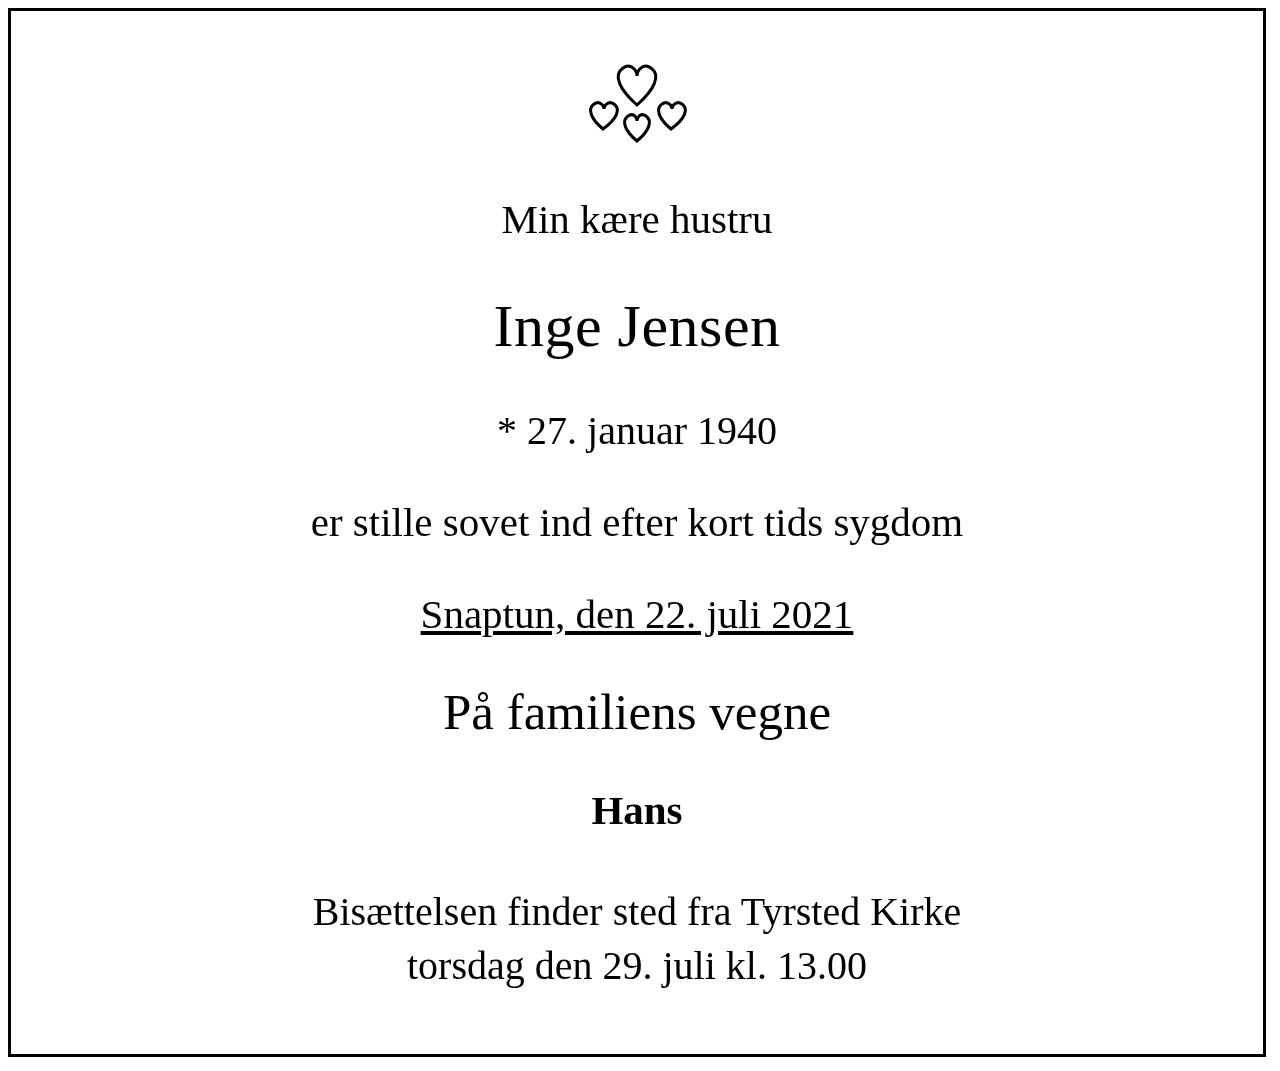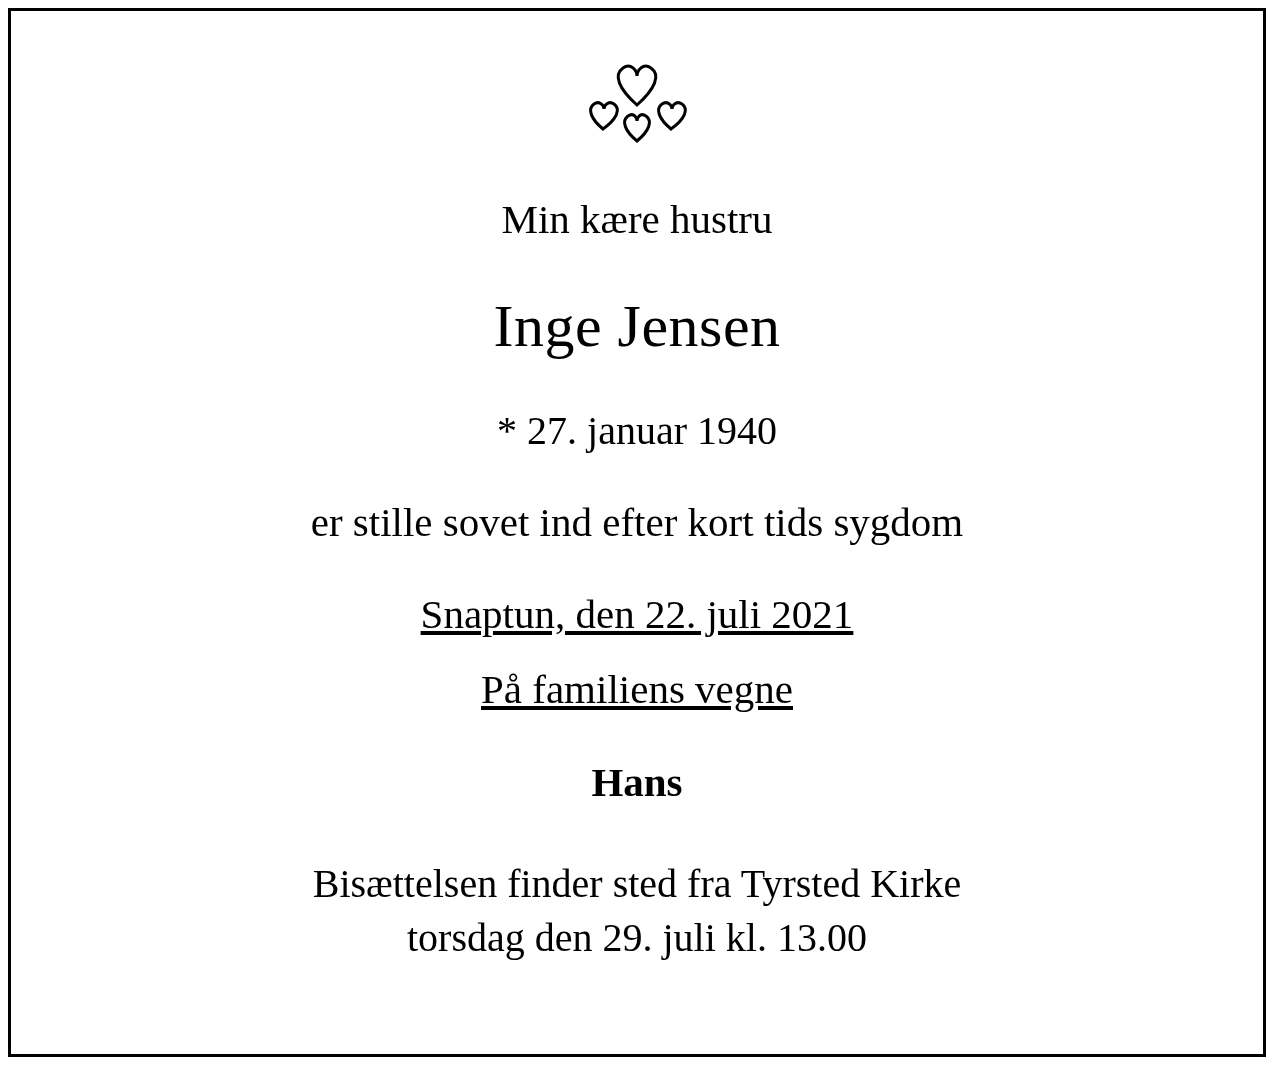--- a/index.html
+++ b/index.html
@@ -62,23 +62,22 @@
   .l-death {
     font-size: 41px;
     margin-top: 30px;
   }
   .l-place {
     font-size: 41px;
     margin-top: 30px;
     text-decoration: underline;
   }
   .l-onbehalf {
-    font-size: 41px;
-    margin-top: 13px;
-    text-decoration: underline;
+    font-size: 51px;
+    margin-top: 30px;
   }
   .l-signature {
     font-size: 41px;
     font-weight: bold;
     margin-top: 30px;
   }
   .l-funeral {
     font-size: 40px;
     margin-top: 36px;
     line-height: 1.35;

